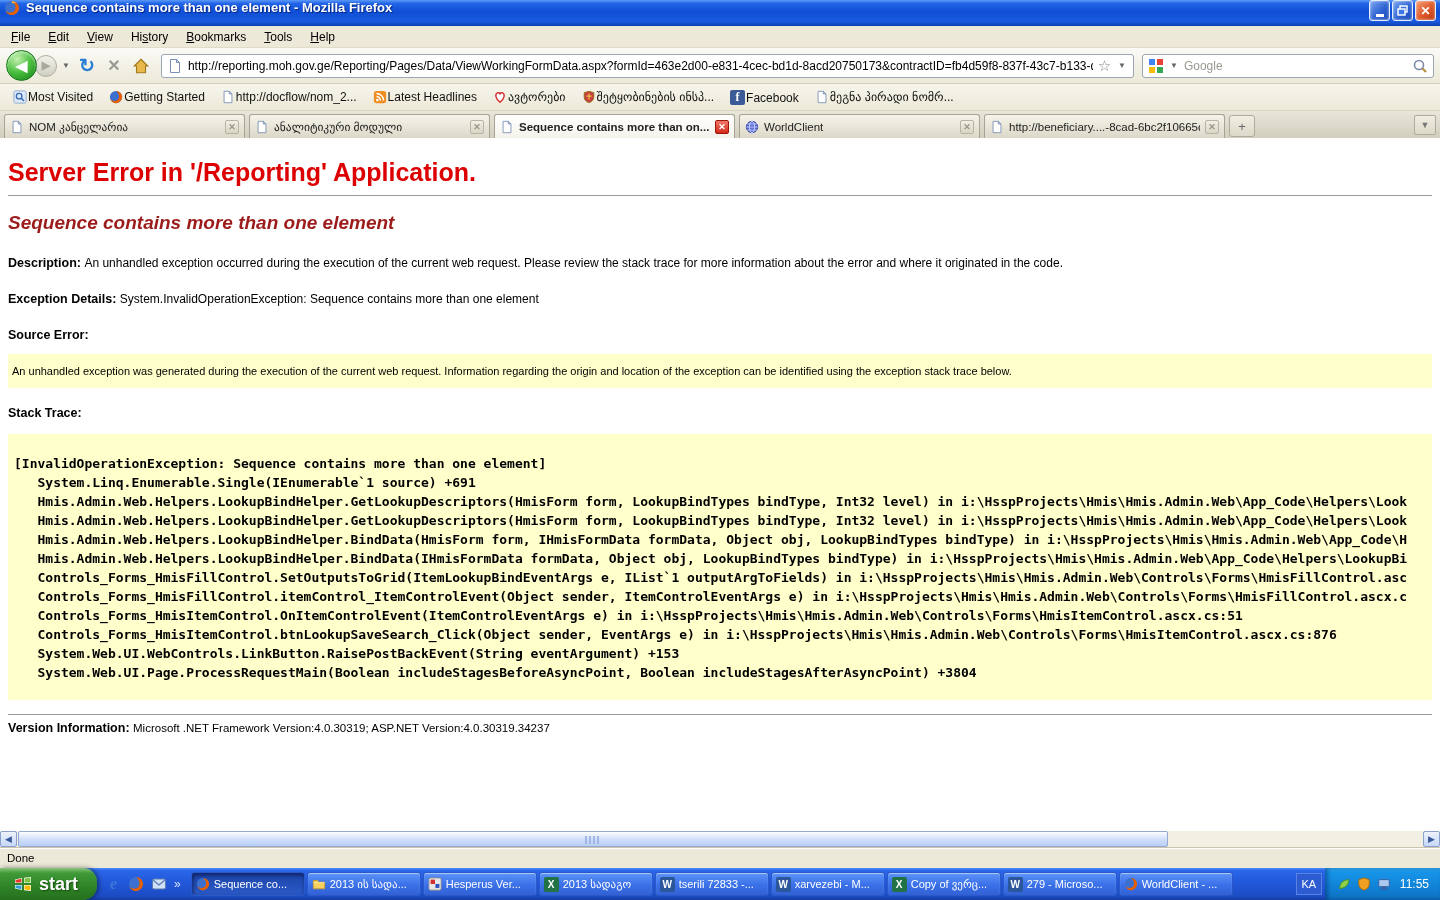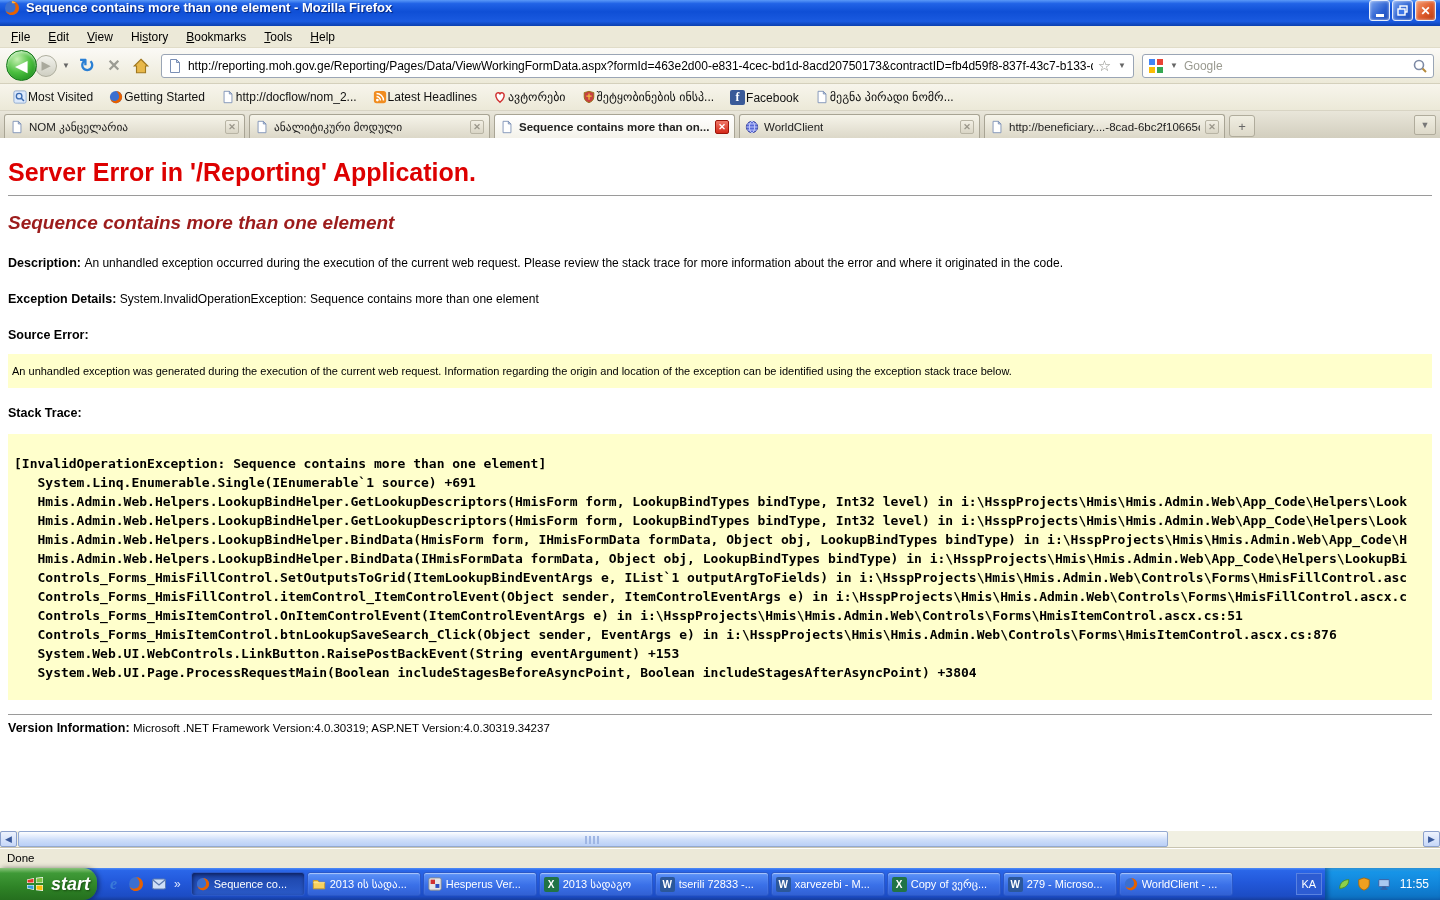--- a/index.html
+++ b/index.html
@@ -91,23 +91,23 @@
   .scroll-thumb { position:absolute; left:18px; top:0; width:1150px; height:16px;
     background:linear-gradient(#fdfeff,#cedefa 55%,#b9cff7); border:1px solid #93a9d1; border-radius:2px; }
   .scroll-grip { position:absolute; left:50%; top:4px; width:16px; height:8px; transform:translateX(-50%);
     background:repeating-linear-gradient(90deg,#9fb6e4 0 2px,transparent 2px 4px); }
   
   .statusbar { height:21px; background:#ece9d8; border-top:1px solid #c8c4b0; box-shadow:inset 0 1px 0 #fff;
     font-size:11.5px; display:flex; align-items:center; padding:0 7px; color:#000; }
   
   .taskbar { height:32px; display:flex; align-items:center;
     background:linear-gradient(180deg,#4f8df8 0%,#2a66e8 8%,#2258da 45%,#1c4cc4 88%,#163d9e 100%); }
-  .start-btn { height:32px; width:97px; flex:none; display:flex; align-items:center; gap:6px; padding-left:25px;
+  .start-btn { height:32px; width:97px; flex:none; display:flex; align-items:center; gap:6px; padding-left:13px;
     background:linear-gradient(180deg,#8cc57e 0%,#3f9a37 16%,#2e8326 60%,#256f1e 100%);
-    border-radius:0 14px 14px 0; color:#fff; font-style:italic; font-weight:bold; font-size:18px;
+    border-radius:0 14px 14px 0; color:#fff; font-weight:bold; font-size:18px;
     text-shadow:1px 1px 2px #1a4a12; box-shadow:2px 0 5px rgba(0,0,0,.45); }
   .quick-launch { display:flex; align-items:center; gap:7px; padding:0 9px; flex:none; color:#fff; }
   .ql-chevron { font-size:12px; color:#dce6ff; }
   .task-btn { height:24px; width:114px; margin:0 1px; flex:none; display:flex; align-items:center; gap:4px;
     padding:0 4px; color:#fff; font-size:11px; border-radius:3px; border:1px solid #2a58c8;
     background:linear-gradient(#5d93f8,#3a70e8 55%,#3161d4); box-shadow:inset 0 1px 1px rgba(255,255,255,.5); }
   .task-btn.active { background:linear-gradient(#1c44a8,#2a5ac8); box-shadow:inset 1px 2px 4px rgba(0,0,30,.55); }
   .task-label { flex:1; white-space:nowrap; overflow:hidden; }
   .lang-box { width:26px; height:22px; margin:0 3px 0 auto; flex:none; background:#2d5cd2; color:#fff;
     font-size:11px; display:flex; align-items:center; justify-content:center; border:1px solid #5a82e0; }

